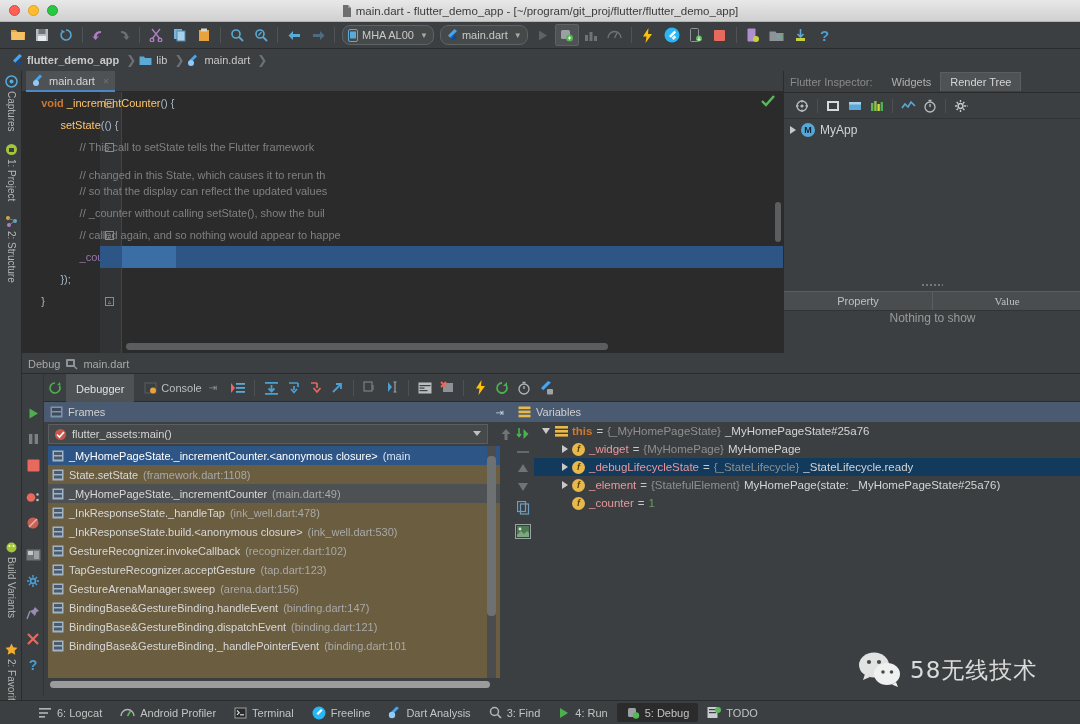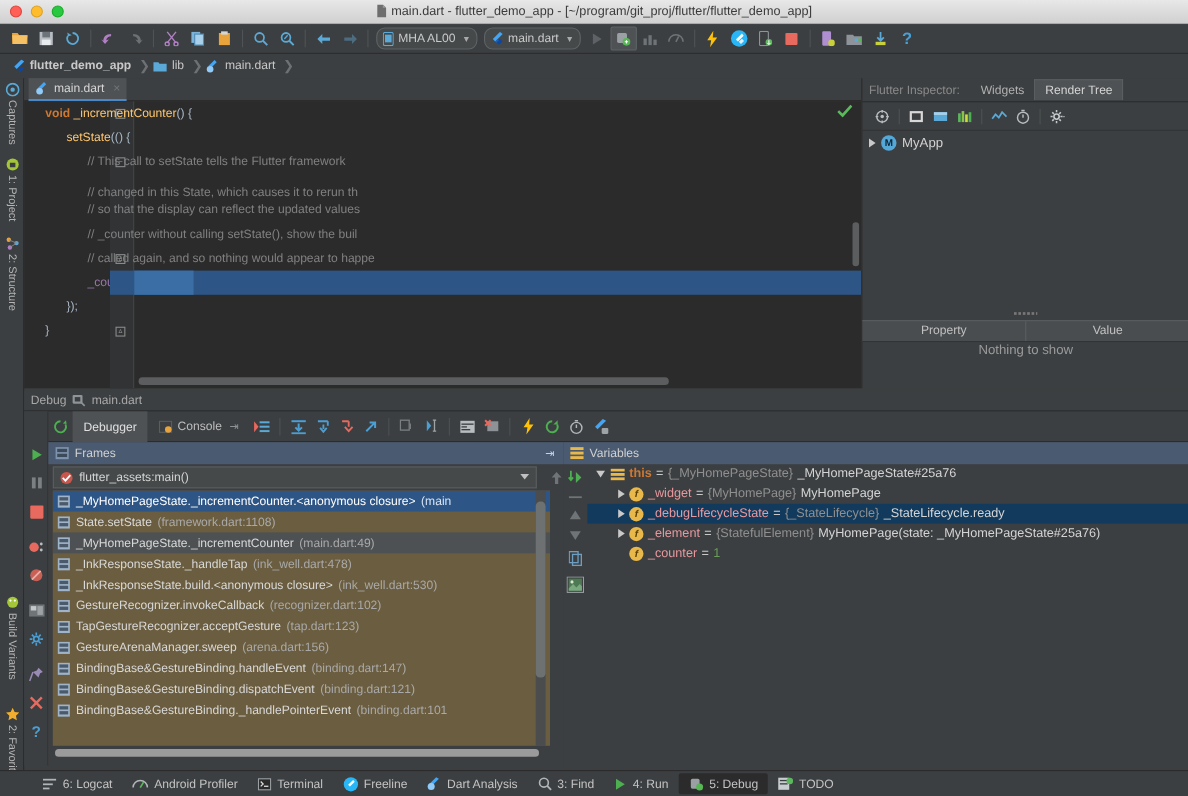--- a/index.html
+++ b/index.html
@@ -135,21 +135,21 @@
     width:14px;height:14px;border-radius:50%;background:#53a8d8;color:#123;font-size:9px;
     display:flex;align-items:center;justify-content:center;font-weight:bold;
   }
   .grip{position:absolute;left:50%;top:212px;transform:translateX(-50%);width:22px;height:4px;
         background-image:radial-gradient(#777 40%, transparent 41%);background-size:4px 4px;}
   .prop-head{
     position:absolute;left:0;top:220px;width:297px;height:20px;background:#4a4d4f;
     display:flex;border-top:1px solid #5a5e60;border-bottom:1px solid #333;
   }
   .prop-col{flex:1;display:flex;align-items:center;justify-content:center;font-size:11px;color:#c0c0c0;}
-  .prop-col+.prop-col{border-left:1px solid #5a5e60;}
+  .prop-col+.prop-col{border-left:1px solid #5a5e60;font-family:Liberation Serif, serif;}
   .nothing{position:absolute;left:0;top:240px;width:297px;text-align:center;color:#9a9a9a;font-size:12px;}
 
   
   .debug-hdr{
     position:absolute;left:22px;top:355px;width:1058px;height:18px;
     display:flex;align-items:center;gap:5px;padding-left:6px;color:#a8a8a8;font-size:11px;
     background:#3c3f41;
   }
 
   
@@ -974,20 +974,33 @@
             <span style="width:6px;display:inline-block;"></span>
             <span class="v-f">f</span>
             <span class="v-name">_counter</span>
             <span class="eq">=</span>
             <span class="v-num">1</span>
           </div>
         </div>
     </div>
   </div>
 
+  <div class="watermark">
+    <svg width="44" height="36" viewBox="0 0 44 36">
+      <ellipse cx="16" cy="13" rx="15" ry="12.5" fill="#f0f0f0"></ellipse>
+      <path d="M7 22l-2 6 7-3z" fill="#f0f0f0"></path>
+      <circle cx="11" cy="10" r="2.1" fill="#4a4a4a"></circle>
+      <circle cx="21" cy="10" r="2.1" fill="#4a4a4a"></circle>
+      <ellipse cx="29" cy="22" rx="13" ry="11" fill="#ffffff"></ellipse>
+      <path d="M38 30l2 5-6-2.5z" fill="#ffffff"></path>
+      <circle cx="25" cy="20" r="1.8" fill="#4a4a4a"></circle>
+      <circle cx="33.5" cy="20" r="1.8" fill="#4a4a4a"></circle>
+    </svg>
+    <span class="wm-text">58无线技术</span>
+  </div>
 
   <div class="statusbar">
     <div class="sb-item">
       <svg width="13" height="12" viewBox="0 0 13 12">
           <rect x="0" y="1" width="12" height="1.6" fill="#b0b5b8"></rect>
           <rect x="0" y="5.2" width="9" height="1.6" fill="#b0b5b8"></rect>
           <rect x="0" y="9" width="6" height="1.6" fill="#b0b5b8"></rect>
         </svg>
       <span>6: Logcat</span>
     </div>

